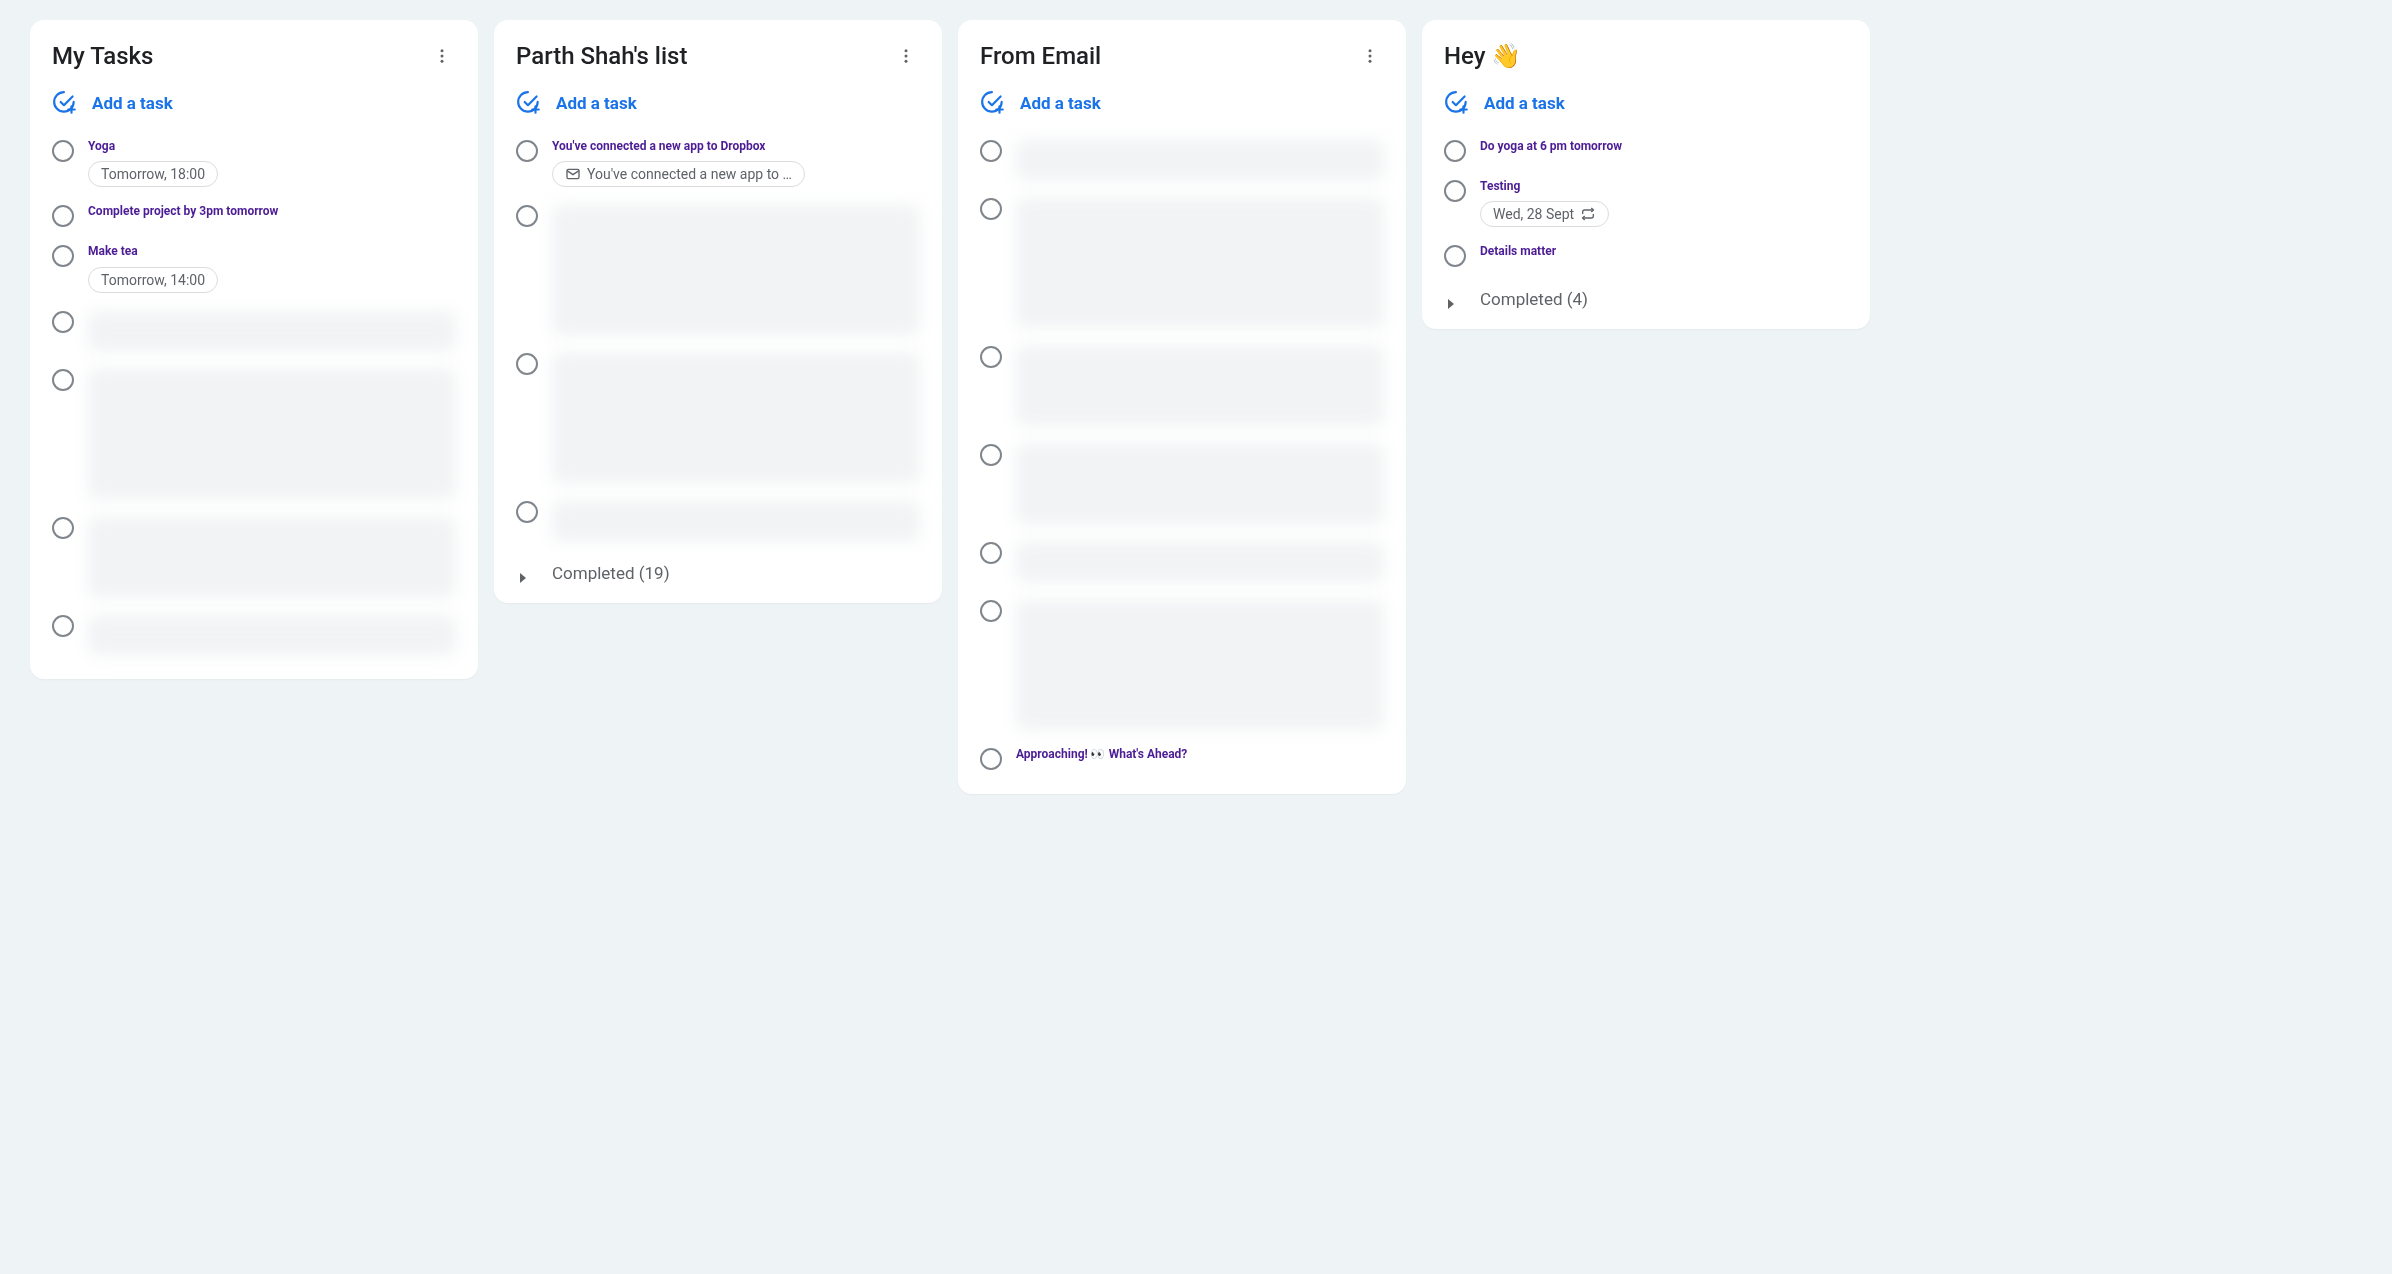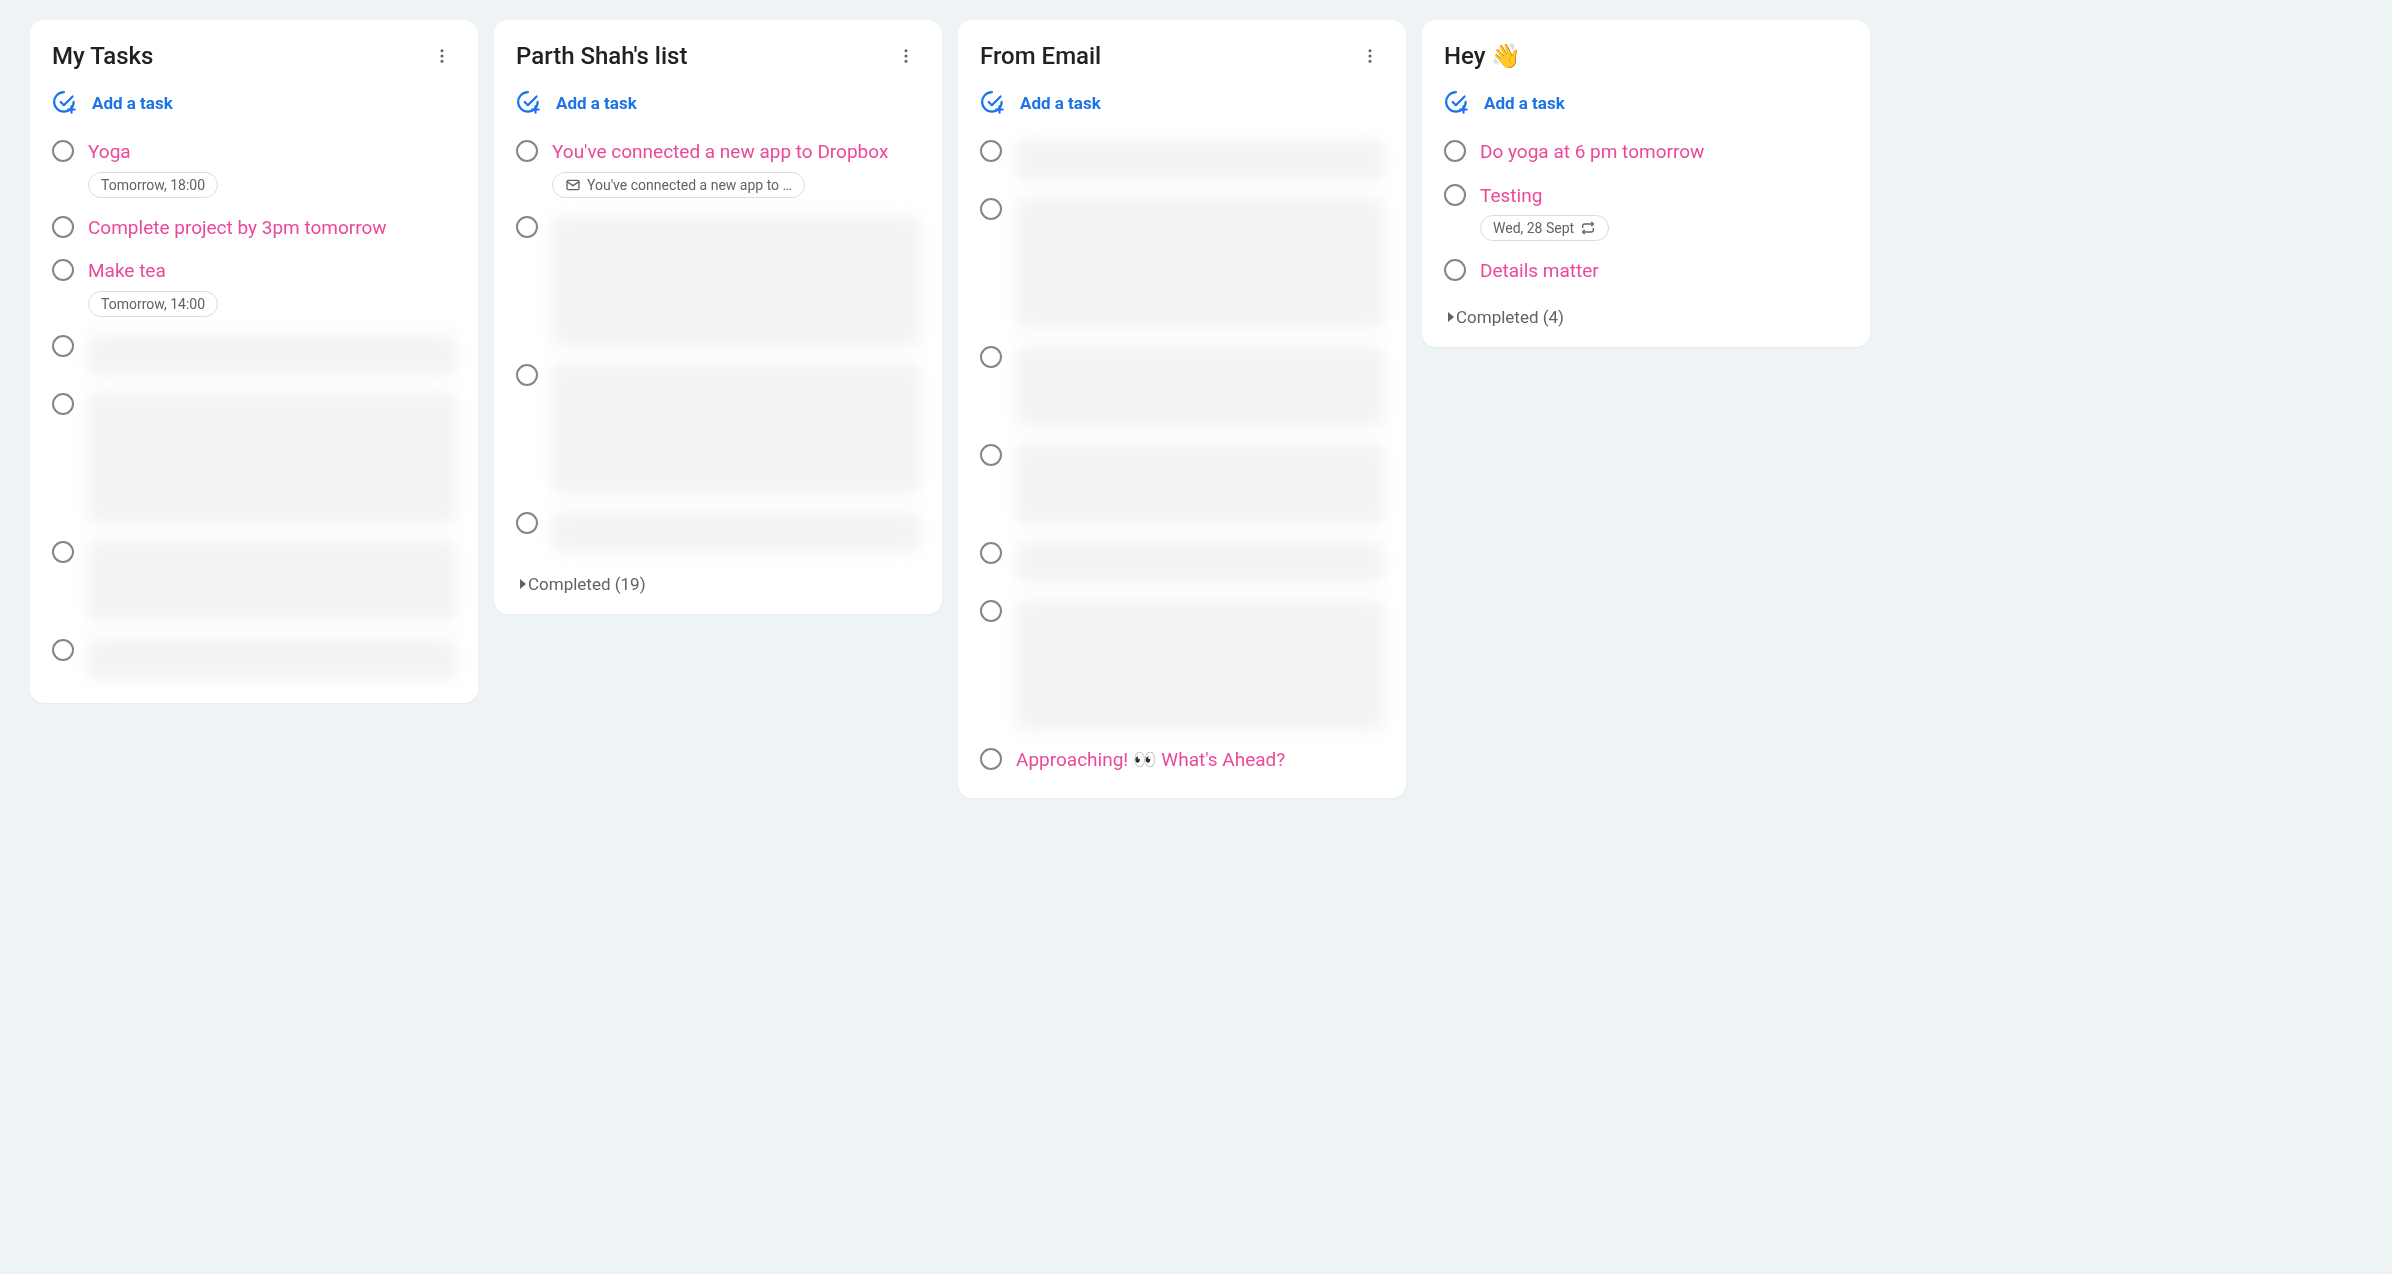--- a/index.html
+++ b/index.html
@@ -59,24 +59,25 @@
   .task-circle {
     width: 22px; height: 22px;
     border: 2px solid #80868b;
     border-radius: 50%;
     flex-shrink: 0;
     margin-top: 2px;
     cursor: pointer;
   }
   .task-body { flex: 1; min-width: 0; }
   .task-title {
-    font-size: 19px;
-    color: #ec4899;
+    font-size: 12px;
+    color: #4c1d95;
     line-height: 1.45;
     word-wrap: break-word;
+    font-weight: bold;
   }
   .chip {
     display: inline-flex;
     align-items: center;
     gap: 6px;
     border: 1px solid #dadce0;
     border-radius: 16px;
     padding: 4px 12px;
     font-size: 14px;
     color: #5f6368;
@@ -93,22 +94,22 @@
     filter: blur(8px);
     border-radius: 6px;
     height: 60px;
     margin-top: 2px;
   }
   .blur-tall { height: 130px; }
   .blur-med { height: 80px; }
   .blur-short { height: 40px; }
   .completed-row {
     display: flex;
-    align-items: center;
-    gap: 2px;
+    align-items: flex-end;
+    gap: 26px;
     padding: 14px 16px 4px 16px;
     cursor: pointer;
   }
   .completed-label {
     font-size: 17px;
     color: #5f6368;
   }
   .caret {
     width: 0; height: 0;
     border-top: 5px solid transparent;

